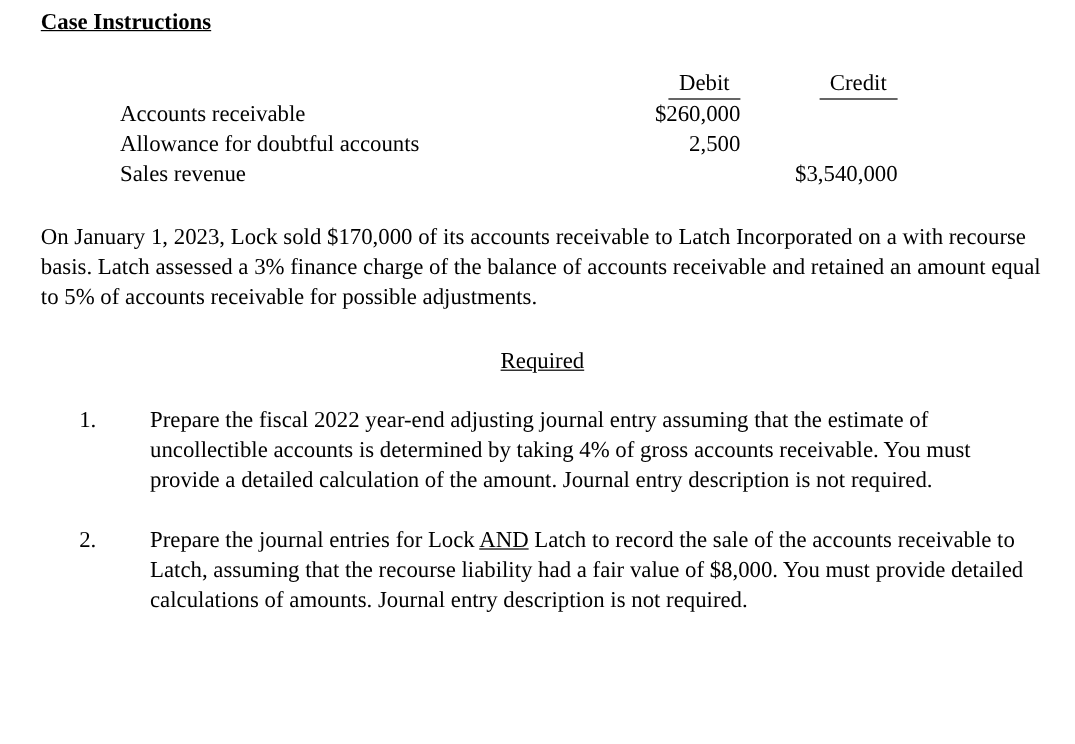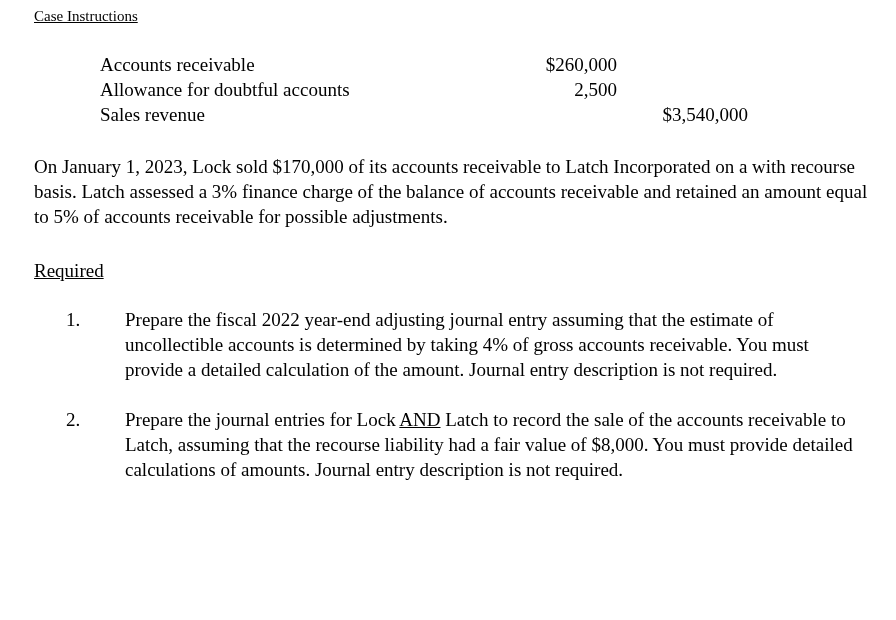--- a/index.html
+++ b/index.html
@@ -13,22 +13,22 @@
   }
   .page {
     width: 896px;
     height: 620px;
     padding: 8px 26px 0 34px;
     overflow: hidden;
   }
   .heading {
     text-decoration: underline;
     margin: 0 0 27px 0;
-    font-weight: normal;
-    font-size: 15px;
+    font-weight: bold;
+    font-size: 19px;
   }
   .intro {
     margin: 0 0 22px 0;
     line-height: 25px;
   }
   table.tb {
     border-collapse: collapse;
     margin-left: 66px;
     line-height: 25px;
   }
@@ -47,20 +47,21 @@
   }
   .para {
     margin: 27px 0 1px 0;
     line-height: 25px;
   }
   .required {
     text-decoration: underline;
     margin: 31px 0 0 0;
     font-weight: normal;
     font-size: 19px;
+    text-align: center;
   }
   .req-list {
     margin-top: 22px;
   }
   .req-item {
     display: flex;
     margin: 25px 0 0 32px;
     line-height: 25px;
   }
   .req-num {
@@ -76,20 +77,29 @@
 </head>
 <body>
 
 <div class="page">
 
   <div class="heading">Case Instructions</div>
 
 
   <table class="tb">
     <tbody>
+        <tr>
+      <th class="col-account"></th>
+      <th class="col-debit">
+        <span class="hdr-underline">Debit</span>
+      </th>
+      <th class="col-credit">
+        <span class="hdr-underline">Credit</span>
+      </th>
+    </tr>
     <tr>
       <td class="col-account">Accounts receivable</td>
       <td class="col-debit">$260,000</td>
       <td class="col-credit"></td>
     </tr>
     <tr>
       <td class="col-account">Allowance for doubtful accounts</td>
       <td class="col-debit">2,500</td>
       <td class="col-credit"></td>
     </tr>

